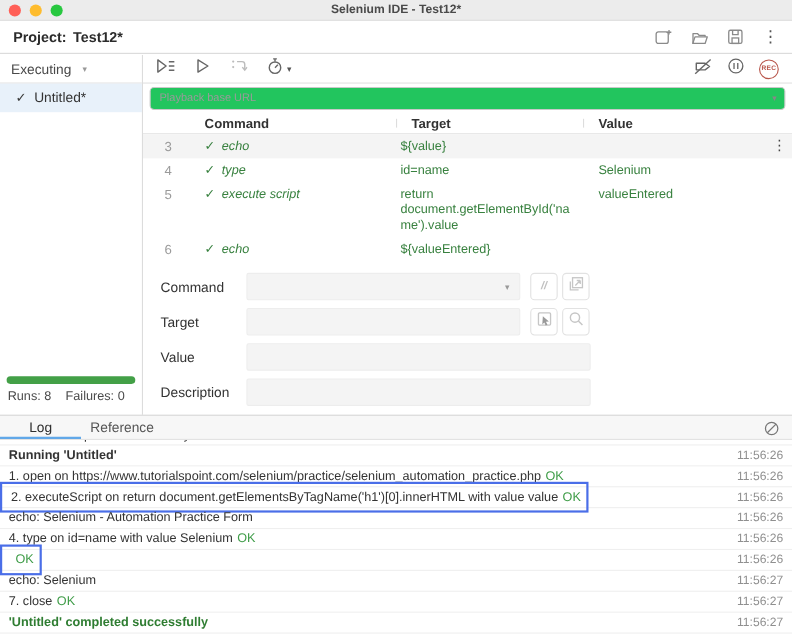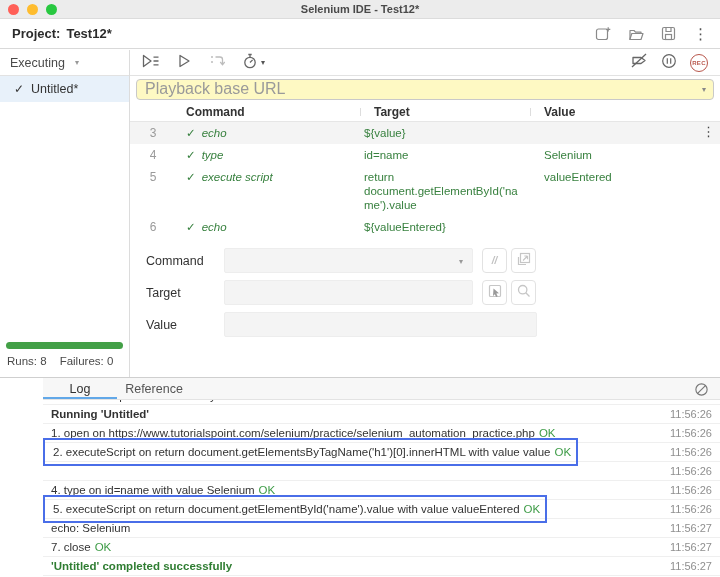--- a/index.html
+++ b/index.html
@@ -46,21 +46,21 @@
   .tool-btn { display:flex; align-items:center; }
   .tool-btn.disabled { color:#bcbcbc; }
   .sw-caret { font-size:8px; color:#555; margin-left:4px; }
   .rec-btn { width:18px; height:18px; border:1.5px solid var(--rec-red,#b8564b); border-radius:50%;
     color:var(--rec-red,#b8564b); font-size:6px; font-weight:bold; display:flex; align-items:center;
     justify-content:center; letter-spacing:.3px; }
 
   
   .url-row { height:26px; display:flex; align-items:center; padding:0 6px; position:relative; }
   .url-input { flex:1; height:21px; border:1px solid #c9c9c9; border-radius:4px; padding:0 22px 0 8px;
-    font-size:16px; font-family:"Liberation Sans",sans-serif; color:#333; outline:none; background:#fef9c3; }
+    font-size:10px; font-family:"Liberation Sans",sans-serif; color:#333; outline:none; background:#22c55e; }
   .url-input::placeholder { color:#9a9a9a; }
   .url-caret { position:absolute; right:14px; font-size:8px; color:#888; pointer-events:none; }
 
   
   .table-wrap { height:133px; overflow:hidden; }
   .cmd-header { display:grid; grid-template-columns:46px 188px 170px 1fr; height:20px; align-items:center;
     border-bottom:1px solid #e6e6e6; font-size:12px; font-weight:bold; color:#333; }
   .cmd-header .hc { padding-left:10px; position:relative; }
   .cmd-header .hc.sep::before { content:""; position:absolute; left:-4px; top:3px; bottom:3px; width:1px; background:#ddd; }
   .cmd-row { display:grid; grid-template-columns:46px 188px 170px 1fr; padding:4px 0; font-size:11.5px;
@@ -83,21 +83,21 @@
   .w-long { width:313px; }
   .dd-caret { position:absolute; right:9px; top:8px; font-size:8px; color:#999; }
   .icon-btn { width:25px; height:25px; border:1px solid #e2e2e2; border-radius:4px; background:#fff;
     margin-left:9px; display:flex; align-items:center; justify-content:center; color:#c6c6c6; }
   .icon-btn + .icon-btn { margin-left:4px; }
   .slashes { font-size:10px; font-style:italic; color:#c0c0c0; font-weight:bold; }
   input.fake-input { outline:none; font-family:"Liberation Sans",sans-serif; }
 
   
   .log-panel { position:absolute; top:377px; left:0; right:0; bottom:0; border-top:1px solid #cfcfcf;
-    display:flex; flex-direction:column;padding-left:43px; }
+    display:flex; flex-direction:column; }
   .log-tabs { height:22px; background:#f7f7f7; border-bottom:1px solid #e3e3e3; display:flex;
     align-items:stretch; position:relative; flex:none; }
   .tab { width:74px; display:flex; align-items:center; justify-content:center; font-size:12.5px; color:#555; }
   .tab.active { color:#2f2f2f; box-shadow:inset 0 -2px 0 var(--tab-blue,#62a8e8); }
   .clear-btn { position:absolute; right:11px; top:4px; color:#777; }
   .log-list { flex:1; overflow:hidden; background:#fff; }
   .log-row { height:19px; display:flex; align-items:center; border-bottom:1px solid #efefef;
     font-size:11.5px; color:#333; padding-left:8px; position:relative; }
   .log-text { display:inline-flex; align-items:center; white-space:nowrap; }
   .ok-badge { color:var(--ok-green,#3e9c47); margin-left:4px; }
@@ -322,20 +322,24 @@
               <svg width="16" height="16" viewBox="0 0 16 16" fill="none" stroke="currentColor" stroke-width="1.3">
                 <circle cx="6.7" cy="6.7" r="4.2"></circle>
                   <path d="M9.8 9.8l3.7 3.7"></path>
               </svg></span>
           </span>
         </div>
         <div class="form-row">
           <span class="form-label">Value</span>
           <input class="fake-input w-long" style="">
         </div>
+        <div class="form-row">
+          <span class="form-label">Description</span>
+          <input class="fake-input w-long" style="">
+        </div>
       </div>
     </div>
   </div>
 
   <div class="log-panel">
     <div class="log-tabs">
       <span class="tab active">Log</span>
       <span class="tab">Reference</span>
       <span class="clear-btn">
         <span>
@@ -373,34 +377,37 @@
 
         <div class="log-row ok boxed">
           <span class="log-text">
             <span>2.  executeScript on return document.getElementsByTagName('h1')[0].innerHTML with value value</span>
             <span class="ok-badge">OK</span>
           </span>
           <span class="log-time">11:56:26</span>
         </div>
 
         <div class="log-row">
+          <span class="log-text">
+            <span>echo: Selenium - Automation Practice Form</span>
+
+          </span>
           <span class="log-time">11:56:26</span>
         </div>
 
         <div class="log-row ok">
           <span class="log-text">
             <span>4.  type on id=name with value Selenium</span>
             <span class="ok-badge">OK</span>
           </span>
           <span class="log-time">11:56:26</span>
         </div>
 
         <div class="log-row ok boxed">
           <span class="log-text">
-            <span>5.  executeScript on return document.getElementById('name').value with value valueEntered</span>
             <span class="ok-badge">OK</span>
           </span>
           <span class="log-time">11:56:26</span>
         </div>
 
         <div class="log-row">
           <span class="log-text">
             <span>echo: Selenium</span>
 
           </span>

